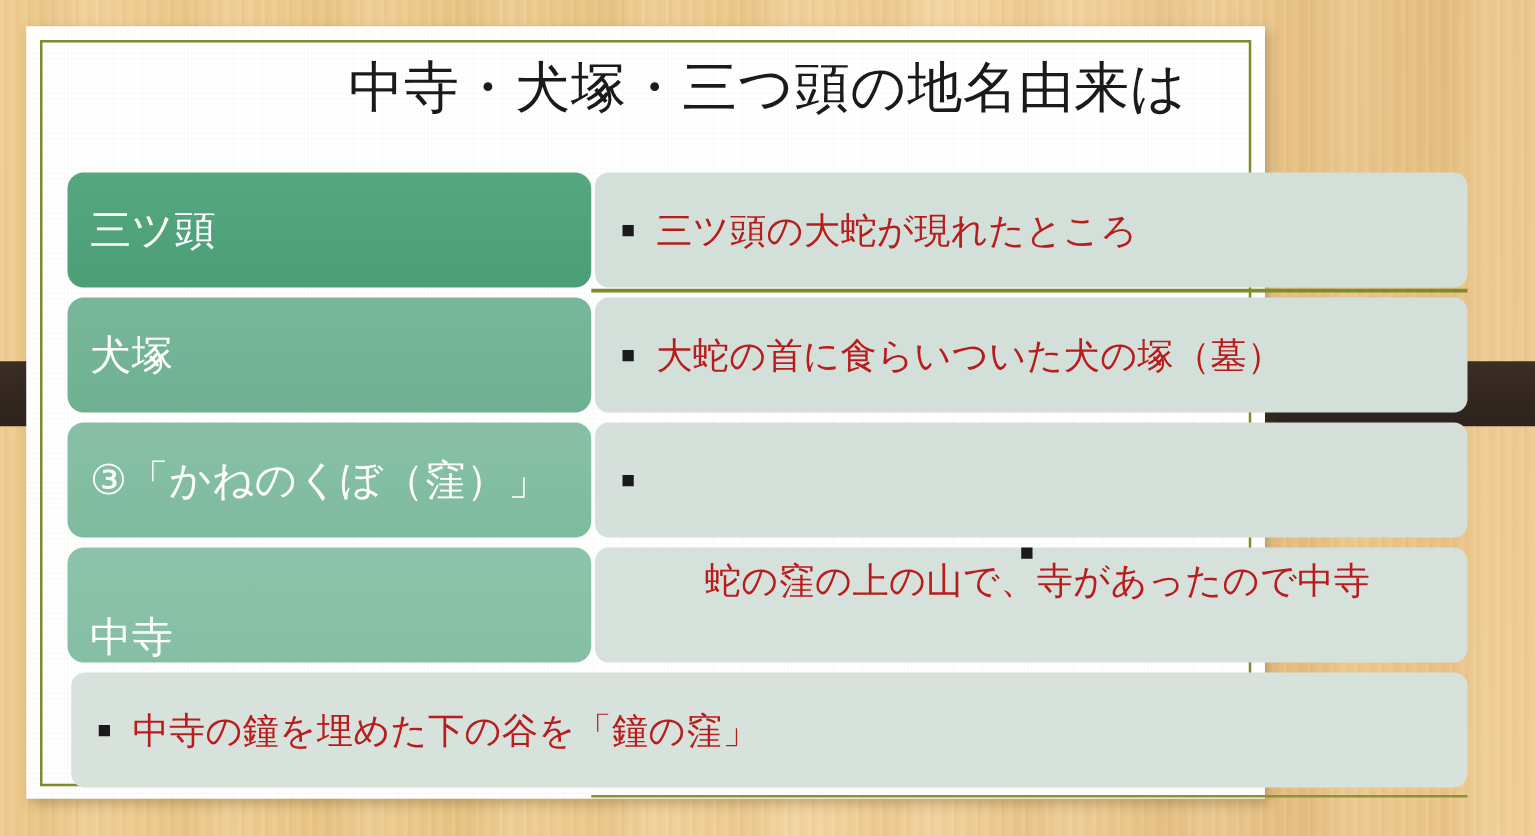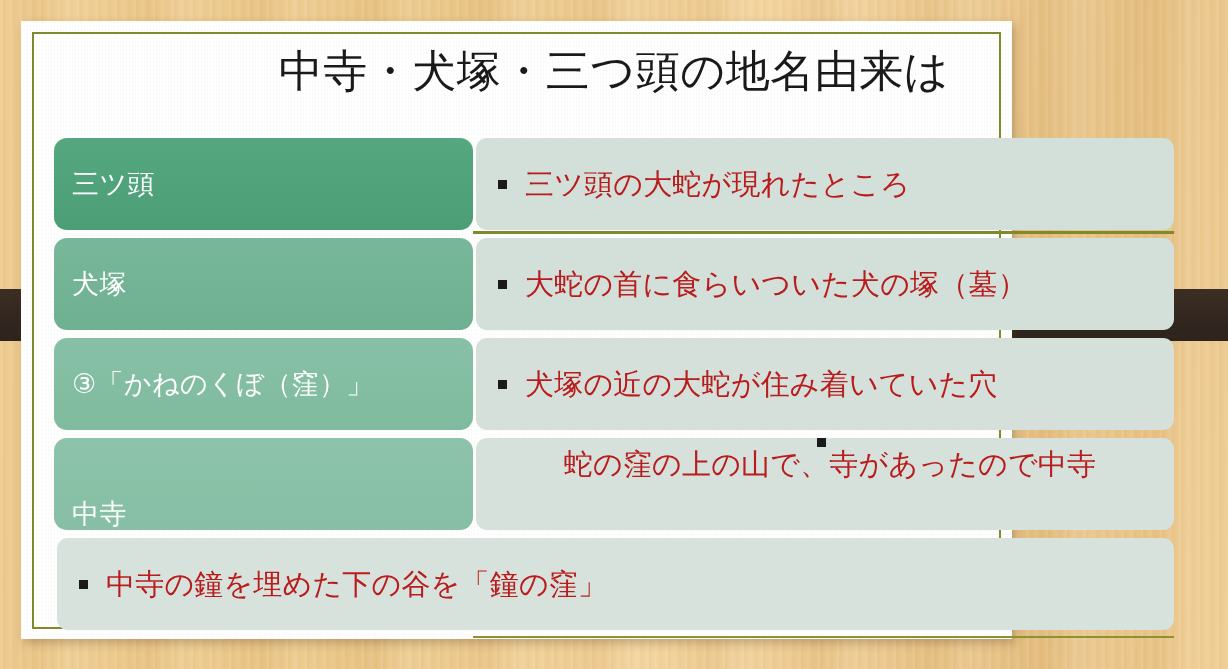--- a/index.html
+++ b/index.html
@@ -112,21 +112,21 @@
   .term-cell {
     position: relative;
     width: 419px;
     margin: 4px 0 4px 0;
     border-radius: 13px;
     display: flex;
     align-items: center;
     box-sizing: border-box;
     padding: 0 18px;
     color: #ffffff;
-    font-size: 27px;
+    font-size: 33px;
     line-height: 1.2;
     letter-spacing: 0.4px;
     white-space: nowrap;
     z-index: 2;
   }
   .desc-cell {
     position: relative;
     flex: 1 1 auto;
     margin: 4px 0 4px 3px;
     border-radius: 11px;
@@ -219,21 +219,20 @@
         <span class="desc-text">大蛇の首に食らいついた犬の塚（墓）</span>
       </div>
     </div>
 
     <div class="dl-row">
       <div class="term-cell term-g3">
         <span>③「かねのくぼ（窪）」</span>
       </div>
       <div class="desc-cell desc-l3">
         <span class="desc-bullet"></span>
-        <span class="desc-text">犬塚の近の大蛇が住み着いていた穴</span>
       </div>
     </div>
 
     <div class="dl-row">
       <div class="term-cell term-g4">
         <span>中寺</span>
       </div>
       <div class="desc-cell desc-l4">
         <span class="desc-bullet"></span>
         <span class="desc-text">蛇の窪の上の山で、寺があったので中寺</span>

